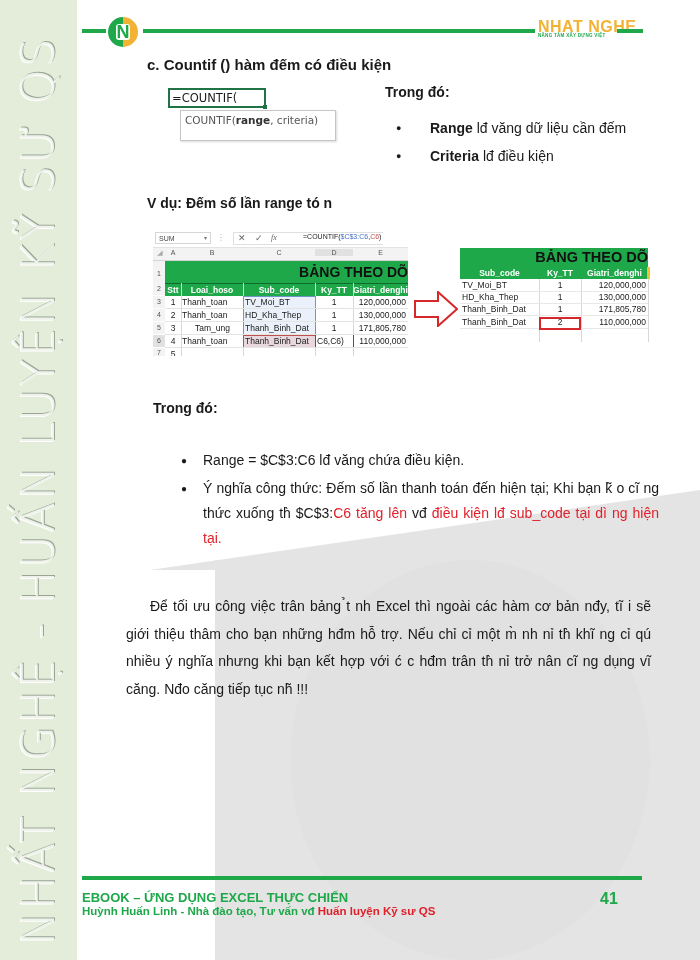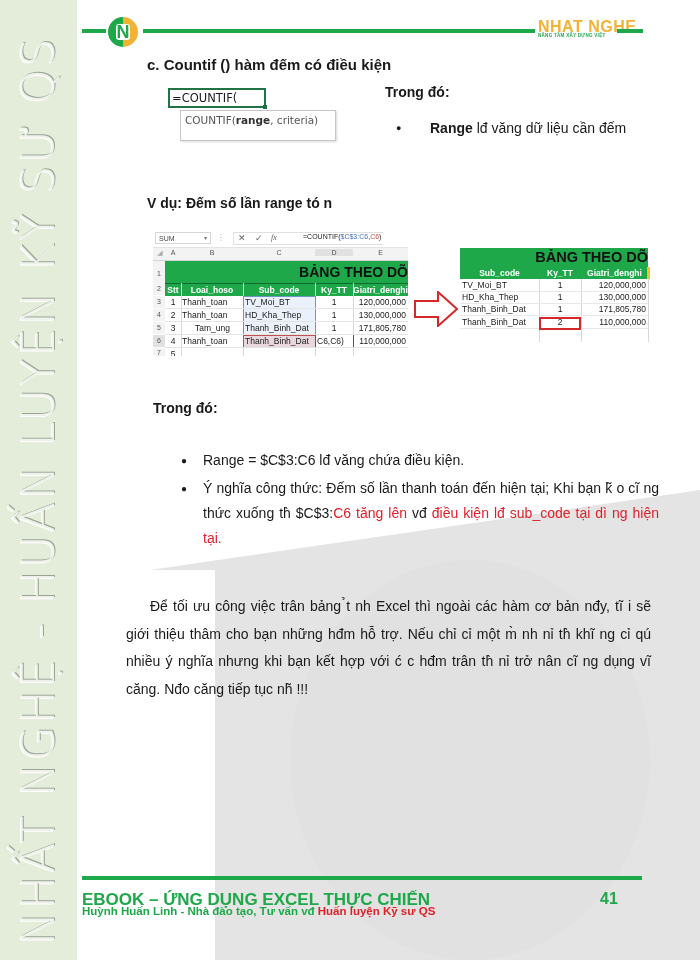--- a/index.html
+++ b/index.html
@@ -130,21 +130,21 @@
   .trong-do-2 { position: absolute; left: 153px; top: 400px; font-size: 14px; font-weight: 700; }
   .bul-list-2 { position: absolute; left: 173px; top: 440px; width: 478px; list-style: none; margin: 8px; padding: 0; }
   .bul-list-2 li { position: relative; padding-left: 22px; font-size: 14px; line-height: 25px; margin-bottom: 3px; text-align: justify; }
   .bul-list-2 li::before { content: "●"; position: absolute; left: 0; top: 0; font-size: 10px; }
   .red { color: #e0202a; }
 
   .para { position: absolute; left: 126px; top: 593px; width: 525px; font-size: 14px; line-height: 27.5px; text-align: justify; text-indent: 24px; }
 
   
   .ftr-line { position: absolute; left: 82px; top: 876px; width: 560px; height: 4px; background: #1fa84a; }
-  .ftr-title { position: absolute; left: 82px; top: 890px; font-size: 17px; font-weight: 700; color: #1fa84a; text-align: center; }
+  .ftr-title { position: absolute; left: 82px; top: 890px; font-size: 13px; font-weight: 700; color: #1fa84a; text-align: center; }
   .ftr-page  { position: absolute; left: 600px; top: 890px; font-size: 16px; font-weight: 700; color: #1fa84a; }
   .ftr-author{ position: absolute; left: 82px; top: 905px; font-size: 11.5px; font-weight: 700; color: #1fa84a; white-space: nowrap; }
   .ftr-author .red { color: #e0202a; }
 </style>
 </head>
 <body>
 
 <div class="side-band">
   <div class="side-text">NHẤT NGHỆ - HUẤN LUYỆN KỸ SƯ QS</div>
 </div>
@@ -163,20 +163,21 @@
 <div class="hdr-line-right"></div>
 
 <div class="h-section">c.  Countif () hàm đếm có điều kiện</div>
 
 <div class="fx-input">=COUNTIF(</div>
 <div class="fx-tip"><span>COUNTIF(</span><b>range</b><span>, criteria)</span></div>
 
 <div class="trong-do-1">Trong đó:</div>
 <ul class="bul-list-1">
   <li><b>Range</b><span> lđ văng dữ liệu cần đếm</span></li>
+  <li><b>Criteria</b><span> lđ điều kiện</span></li>
 </ul>
 
 <div class="vidu">V  dụ: Đếm số lần range tó  n</div>
 
 <div class="xl">
   <div class="xl-bar">
     <div class="xl-namebox"><span>SUM</span><span class="dd">▾</span></div>
     <div class="xl-sep">⋮</div>
     <div class="xl-ctrl">
       <span class="xl-x">✕</span>

